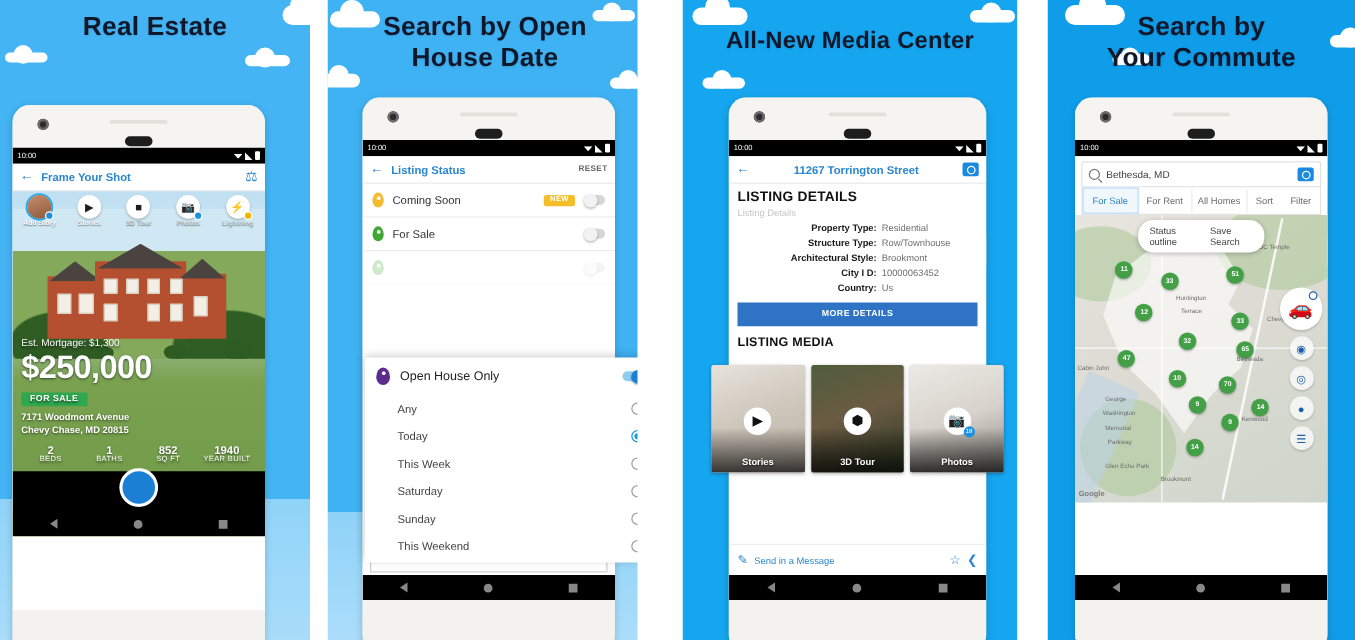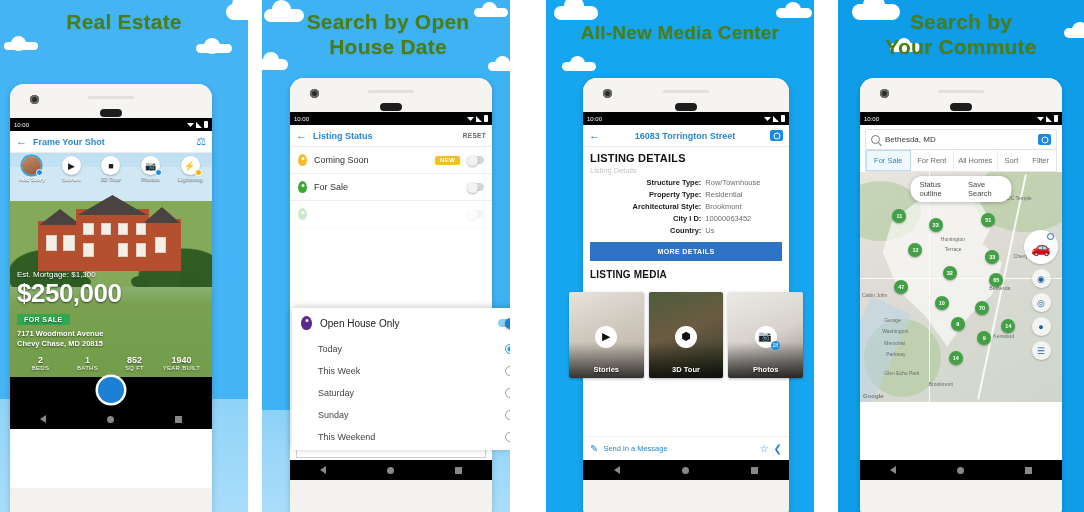--- a/index.html
+++ b/index.html
@@ -26,21 +26,21 @@
   .cl { position:absolute; }
   .cl i { position:absolute; display:block; background:#fff; border-radius:50%; }
   .cl u { position:absolute; display:block; background:#fff; border-radius:6px; }
 
   
   .gap { position:absolute; top:0; width:10px; height:512px; background:#fff; }
 
   
   .headline {
     position:absolute; left:0; right:0; text-align:center;
-    color:#4d7c0f; font-weight:bold; letter-spacing:.2px;
+    color:#0f172a; font-weight:bold; letter-spacing:.2px;
     text-shadow:0 1px 2px rgba(0,0,0,.08);
     line-height:1.18;
   }
 
   
   .phone {
     position:absolute; background:#f3f2ee;
     border-radius:14px 14px 10px 10px;
     box-shadow:0 2px 6px rgba(0,0,0,.18);
     overflow:hidden;
@@ -446,20 +446,24 @@
       <div class="bez-bot"></div>
     </div>
 
     <div class="sheet" style="left:30px;width:232px;bottom:62px;">
       <div class="head">
         <span class="pinic pin-p" style="width:11px;height:14px;"></span>
         <span class="lbl">Open House Only</span>
         <span class="toggle on"></span>
       </div>
       <div class="optrow">
+        <span class="t">Any</span>
+        <span class="radio"></span>
+      </div>
+      <div class="optrow">
         <span class="t">Today</span>
         <span class="radio sel"></span>
       </div>
       <div class="optrow">
         <span class="t">This Week</span>
         <span class="radio"></span>
       </div>
       <div class="optrow">
         <span class="t">Saturday</span>
         <span class="radio"></span>
@@ -510,34 +514,34 @@
           <span>10:00</span>
           <span class="icons">
             <span class="wifi"></span>
             <span class="sig"></span>
             <span class="bat"></span>
           </span>
         </div>
 
         <div class="appbar">
           <span class="back">←</span>
-          <span class="title ctr">16083 Torrington Street</span>
+          <span class="title ctr">11267 Torrington Street</span>
           <span class="cam-btn"></span>
         </div>
 
         <div class="sechead">LISTING DETAILS</div>
         <div class="subhead">Listing Details</div>
         <div class="dl">
           <div class="r">
+            <span class="k">Property Type:</span>
+            <span class="v">Residential</span>
+          </div>
+          <div class="r">
             <span class="k">Structure Type:</span>
             <span class="v">Row/Townhouse</span>
-          </div>
-          <div class="r">
-            <span class="k">Property Type:</span>
-            <span class="v">Residential</span>
           </div>
           <div class="r">
             <span class="k">Architectural Style:</span>
             <span class="v">Brookmont</span>
           </div>
           <div class="r">
             <span class="k">City I D:</span>
             <span class="v">10000063452</span>
           </div>
           <div class="r">

